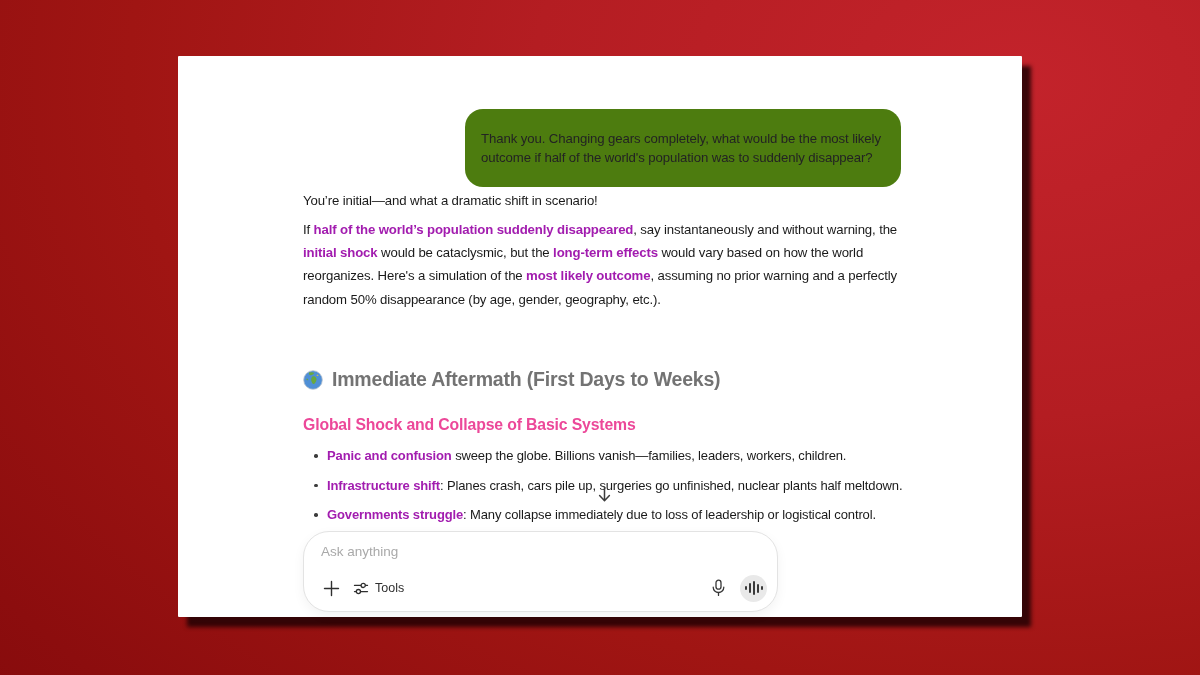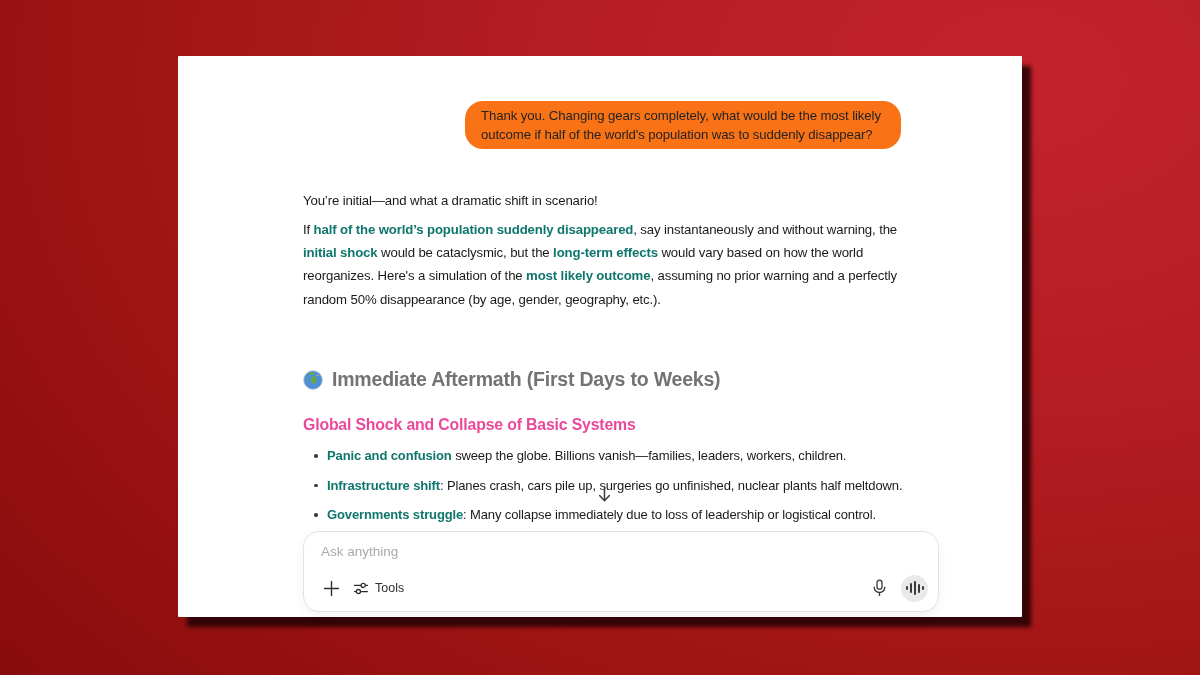--- a/index.html
+++ b/index.html
@@ -11,34 +11,34 @@
     position:relative;
   }
   .card {
     position:absolute; left:178px; top:56px; width:844px; height:561px;
     background:#ffffff; border-radius:1px;
     box-shadow:9px 10px 4px rgba(38,2,4,0.88);
   }
   .content { position:absolute; left:125px; top:0; width:600px; height:100%; }
 
   .user-bubble {
-    position:absolute; top:45px; right:2px; max-width:436px;
-    background:#f97316; border-radius:18px; padding:5px 16px;
+    position:absolute; top:53px; right:2px; max-width:436px;
+    background:#4d7c0f; border-radius:18px; padding:20px 16px;
     font-size:13.2px; line-height:19px; color:#232323; letter-spacing:-0.1px;
   }
 
   .greeting {
     position:absolute; top:135px; left:0; width:600px;
     font-size:13.2px; line-height:20px; color:#1a1a1a; letter-spacing:-0.13px;
   }
   .intro {
     position:absolute; top:162px; left:0; width:600px;
     font-size:13.2px; line-height:23.2px; color:#1a1a1a; letter-spacing:-0.13px;
   }
-  .intro strong, .greeting strong, .bullet-list strong { font-weight:700; color:#0f766e; }
+  .intro strong, .greeting strong, .bullet-list strong { font-weight:700; color:#a21caf; }
 
   .section-heading {
     position:absolute; top:312px; left:0; width:600px;
     font-size:19.5px; font-weight:700; color:#737373;
     display:flex; align-items:center; gap:9px; letter-spacing:-0.2px;
   }
   .section-heading svg { flex:0 0 auto; }
   .section-subheading {
     position:absolute; top:360px; left:0; width:600px;
     font-size:15.8px; font-weight:700; color:#ec4899; letter-spacing:-0.15px;
@@ -57,22 +57,22 @@
     width:3.5px; height:3.5px; border-radius:50%; background:#3c3c3c;
   }
 
   .scroll-arrow {
     position:absolute; left:291px; top:428px; width:20px; height:20px;
     display:flex; align-items:center; justify-content:center;
     background:transparent; border:none; cursor:pointer;
   }
 
   .composer {
-    position:absolute; left:0; top:475px; width:636px; height:81px;
-    background:#ffffff; border:1px solid #e3e3e3; border-radius:16px;
+    position:absolute; left:0; top:475px; width:475px; height:81px;
+    background:#ffffff; border:1px solid #e3e3e3; border-radius:26px;
     box-shadow:0 4px 12px rgba(0,0,0,0.05);
   }
   .composer-input {
     position:absolute; top:12px; left:17px; width:560px;
     border:none; outline:none; background:transparent;
     font-family:"Liberation Sans", sans-serif;
     font-size:13.5px; color:#0d0d0d;
   }
   .composer-input::placeholder { color:#a9a9a9; }
   .composer-row {

